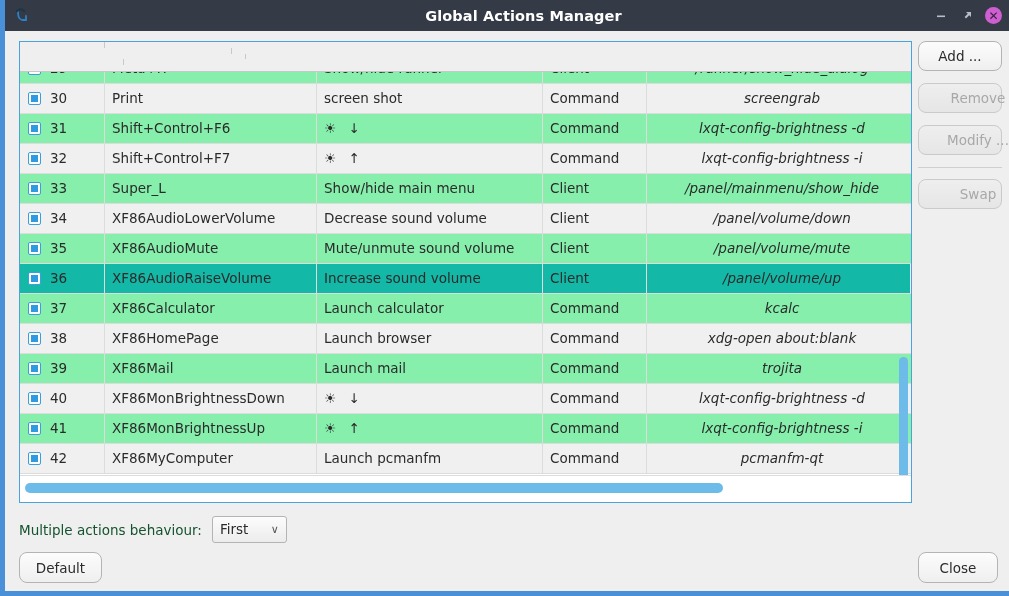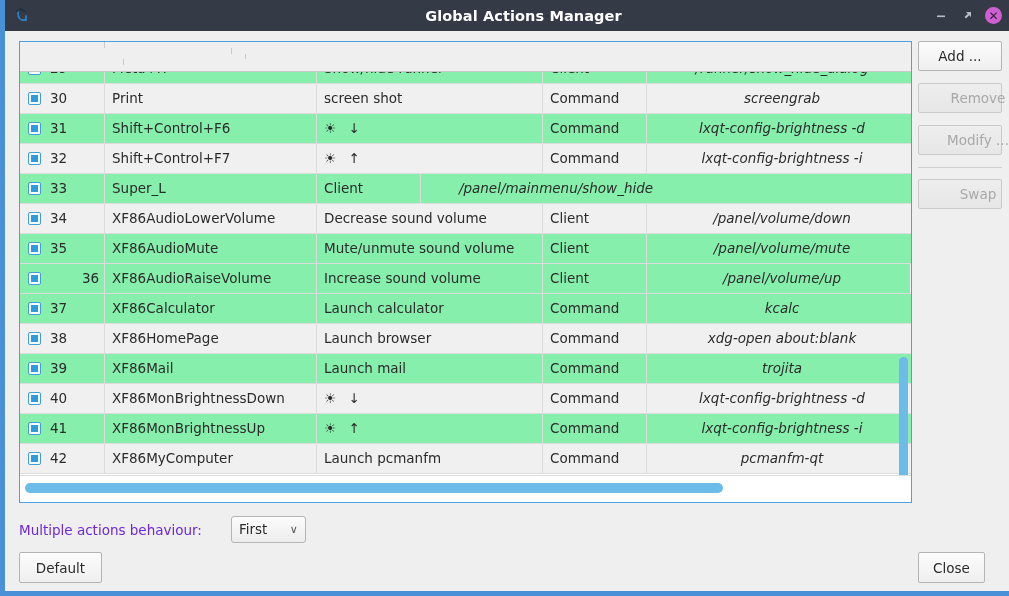--- a/index.html
+++ b/index.html
@@ -201,21 +201,21 @@
     flex: 0 0 auto;
     margin-right: 9px;
   }
   .chk i {
     display: block;
     width: 7px;
     height: 7px;
     background: #2e9be0;
   }
   .cell-id span.idnum { line-height: 1; font-size: 13.5px; }
-  .td.sel { background: #86efac; gap: 32px; }
+  .td.sel { background: #14b8a6; }
 
   .bright { letter-spacing: 4px; }
 
   
   .vscroll {
     position: absolute;
     right: 3px;
     top: 31px;
     width: 9px;
     height: 400px;
@@ -253,21 +253,21 @@
     position: absolute;
     left: 908px;
     top: 10px;
     width: 84px;
   }
   .btn {
     box-sizing: border-box;
     width: 84px;
     height: 30px;
     border: 1px solid #b4b4b4;
-    border-radius: 2px;
+    border-radius: 8px;
     background: linear-gradient(#fcfcfc, #efefef);
     color: #2b2b2b;
     font-size: 13.5px;
     font-family: "DejaVu Sans", sans-serif;
     display: flex;
     align-items: center;
     justify-content: center;
     margin-bottom: 12px;
     white-space: nowrap;
   }
@@ -288,54 +288,53 @@
   .behaviour-row {
     position: absolute;
     left: 9px;
     top: 485px;
     display: flex;
     align-items: center;
     height: 27px;
   }
   .behaviour-label {
     font-size: 13.5px;
-    color: #6d28d9;
+    color: #14532d;
     margin-right: 10px;
   }
   .combo {
     box-sizing: border-box;
     width: 75px;
     height: 27px;
     border: 1px solid #b4b4b4;
     border-radius: 3px;
     background: linear-gradient(#fcfcfc, #ececec);
     display: flex;
     align-items: center;
     padding: 3px 7px;
     font-size: 13.5px;
     color: #2b2b2b;
     justify-content: space-between;
-    margin-left: 19px;
   }
   .combo .cv { line-height: 1; }
   .combo .chev { font-size: 11px; color: #555; }
 
   .btn-default {
     position: absolute;
     left: 9px;
     top: 521px;
     width: 83px;
     height: 31px;
     margin: 0;
   }
   .btn-close {
     position: absolute;
     left: 908px;
     top: 521px;
-    width: 67px;
+    width: 80px;
     height: 31px;
     margin: 0;
   }
 </style>
 </head>
 <body>
 
 <div class="window">
 
   <div class="titlebar">
@@ -425,20 +424,21 @@
               <div class="td col-info">lxqt-config-brightness -i</div>
             </div>
             <div class="trow">
               <div class="td cell-id col-id">
                 <span class="chk">
                   <i></i>
                 </span>
                 <span class="idnum">33</span>
               </div>
               <div class="td col-sc">Super_L</div>
+              <div class="td col-desc">Show/hide main menu</div>
               <div class="td col-type">Client</div>
               <div class="td col-info">/panel/mainmenu/show_hide</div>
             </div>
             <div class="trow alt">
               <div class="td cell-id col-id">
                 <span class="chk">
                   <i></i>
                 </span>
                 <span class="idnum">34</span>
               </div>

